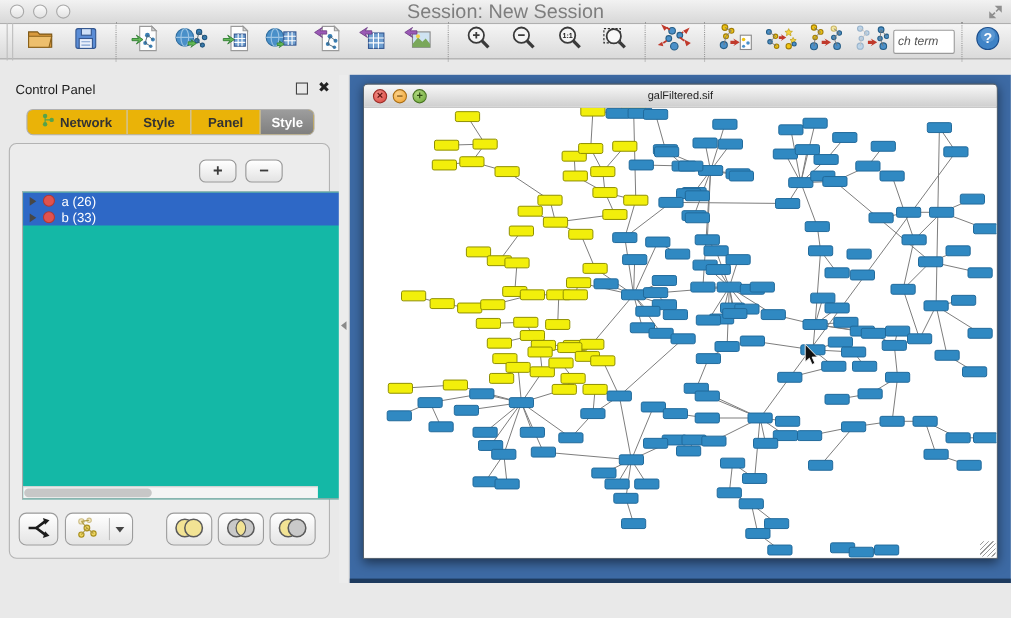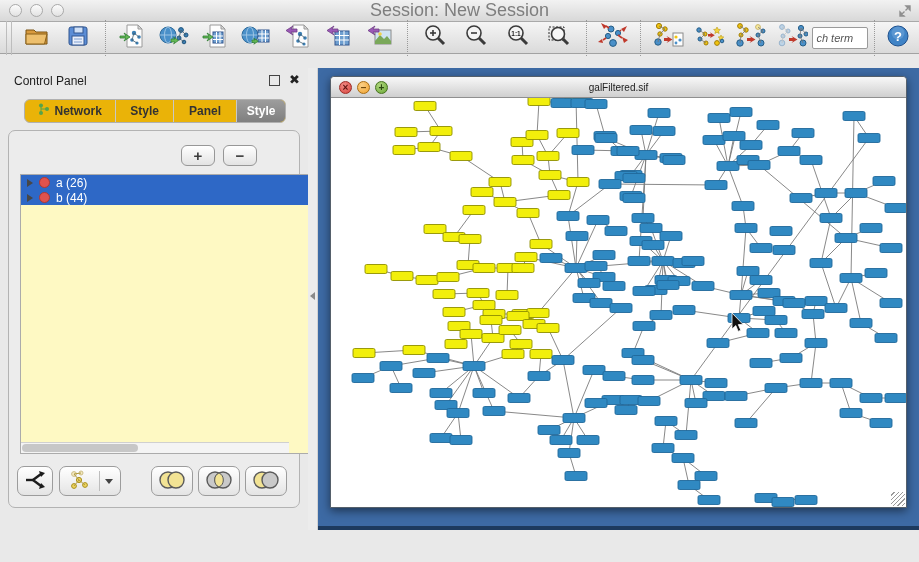--- a/index.html
+++ b/index.html
@@ -44,21 +44,21 @@
   #tab-network { width:92px; } #tab-style { width:58px;align-items:center; } #tab-select { width:64px; } #tab-sets { width:48px; }
 
   #cp-box { position:absolute; left:8px; top:62px; width:292px; height:378px;
     background:#ececec; border:1px solid #b3b3b3; border-radius:7px; }
   .pm-btn { position:absolute; top:14px; width:34px; height:21px; border:1px solid #979797;
     border-radius:6px; background:linear-gradient(#ffffff,#e3e3e3);
     font-size:15px; font-weight:bold; color:#3c3c3c; line-height:18px; text-align:center; }
   #add-set-btn { right:84px; } #remove-set-btn { right:42px; }
 
   #set-list { position:absolute; left:11px; top:43px; width:292px; height:280px;
-    background:#fef9c3; border:1px solid #ababab; overflow:hidden; }
+    background:#14b8a6; border:1px solid #ababab; overflow:hidden; }
   .set-row { height:15px; display:flex; align-items:center; font-size:12px; color:#000; padding-left:6px; gap:6px; }
   .set-row.selected { background:#2e68c6; color:#fff; }
   .row-arrow { width:0; height:0; border-left:6px solid #474747; border-top:4px solid transparent; border-bottom:4px solid transparent; }
   .row-dot { width:11px; height:11px; border-radius:50%; background:#e0524e; border:1px solid #b03834; }
   #hscroll { position:absolute; left:0; bottom:0; width:268px; height:11px; background:#f4f4f4; border-top:1px solid #d0d0d0; }
   #hscroll-thumb { position:absolute; left:1px; top:1px; width:116px; height:8px; background:#c7c7c7; border-radius:4px; }
 
   .setop-btn { position:absolute; top:335px; height:30px; border:1px solid #9c9c9c; border-radius:7px;
     background:linear-gradient(#ffffff,#e4e4e4); display:flex; align-items:center; justify-content:center; }
   #split-btn { left:8px; width:36px; }
@@ -387,21 +387,21 @@
 
       <div id="set-list">
         <div class="set-row selected">
           <span class="row-arrow"></span>
           <span class="row-dot"></span>
           <span>a (26)</span>
         </div>
         <div class="set-row selected">
           <span class="row-arrow"></span>
           <span class="row-dot"></span>
-          <span>b (44)</span>
+          <span>b (33)</span>
         </div>
         <div id="hscroll">
           <div id="hscroll-thumb"></div>
         </div>
       </div>
 
       <button class="setop-btn" id="split-btn">
         <span><svg width="24" height="20" viewBox="0 0 24 20">
           <path d="M3 10h8" stroke="#1c1c1c" stroke-width="2.4" fill="none"></path>
           <path d="M10 10L18 4M10 10l8 6" stroke="#1c1c1c" stroke-width="2.4" fill="none"></path>

